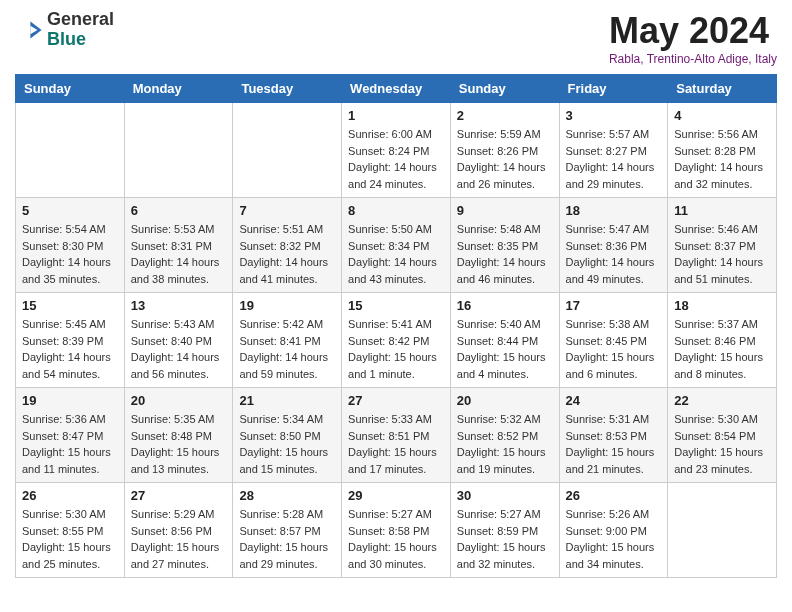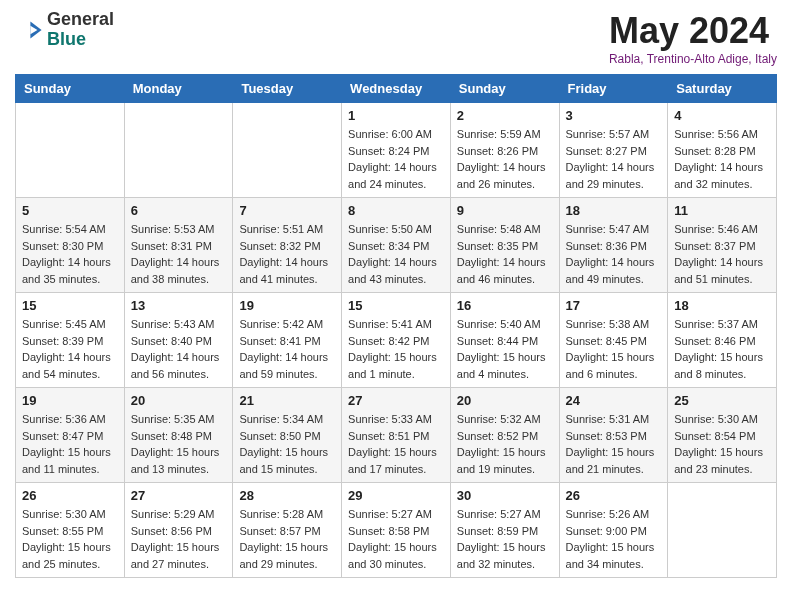--- a/index.html
+++ b/index.html
@@ -222,21 +222,21 @@
           </td>
           <td>
             <div class="day-num">20</div>
             <div class="day-info">Sunrise: 5:32 AM<br>Sunset: 8:52 PM<br>Daylight: 15 hours<br>and 19 minutes.</div>
           </td>
           <td>
             <div class="day-num">24</div>
             <div class="day-info">Sunrise: 5:31 AM<br>Sunset: 8:53 PM<br>Daylight: 15 hours<br>and 21 minutes.</div>
           </td>
           <td>
-            <div class="day-num">25</div>
+            <div class="day-num">22</div>
             <div class="day-info">Sunrise: 5:30 AM<br>Sunset: 8:54 PM<br>Daylight: 15 hours<br>and 23 minutes.</div>
           </td>
         </tr>
         <tr>
           <td>
             <div class="day-num">26</div>
             <div class="day-info">Sunrise: 5:30 AM<br>Sunset: 8:55 PM<br>Daylight: 15 hours<br>and 25 minutes.</div>
           </td>
           <td>
             <div class="day-num">27</div>

